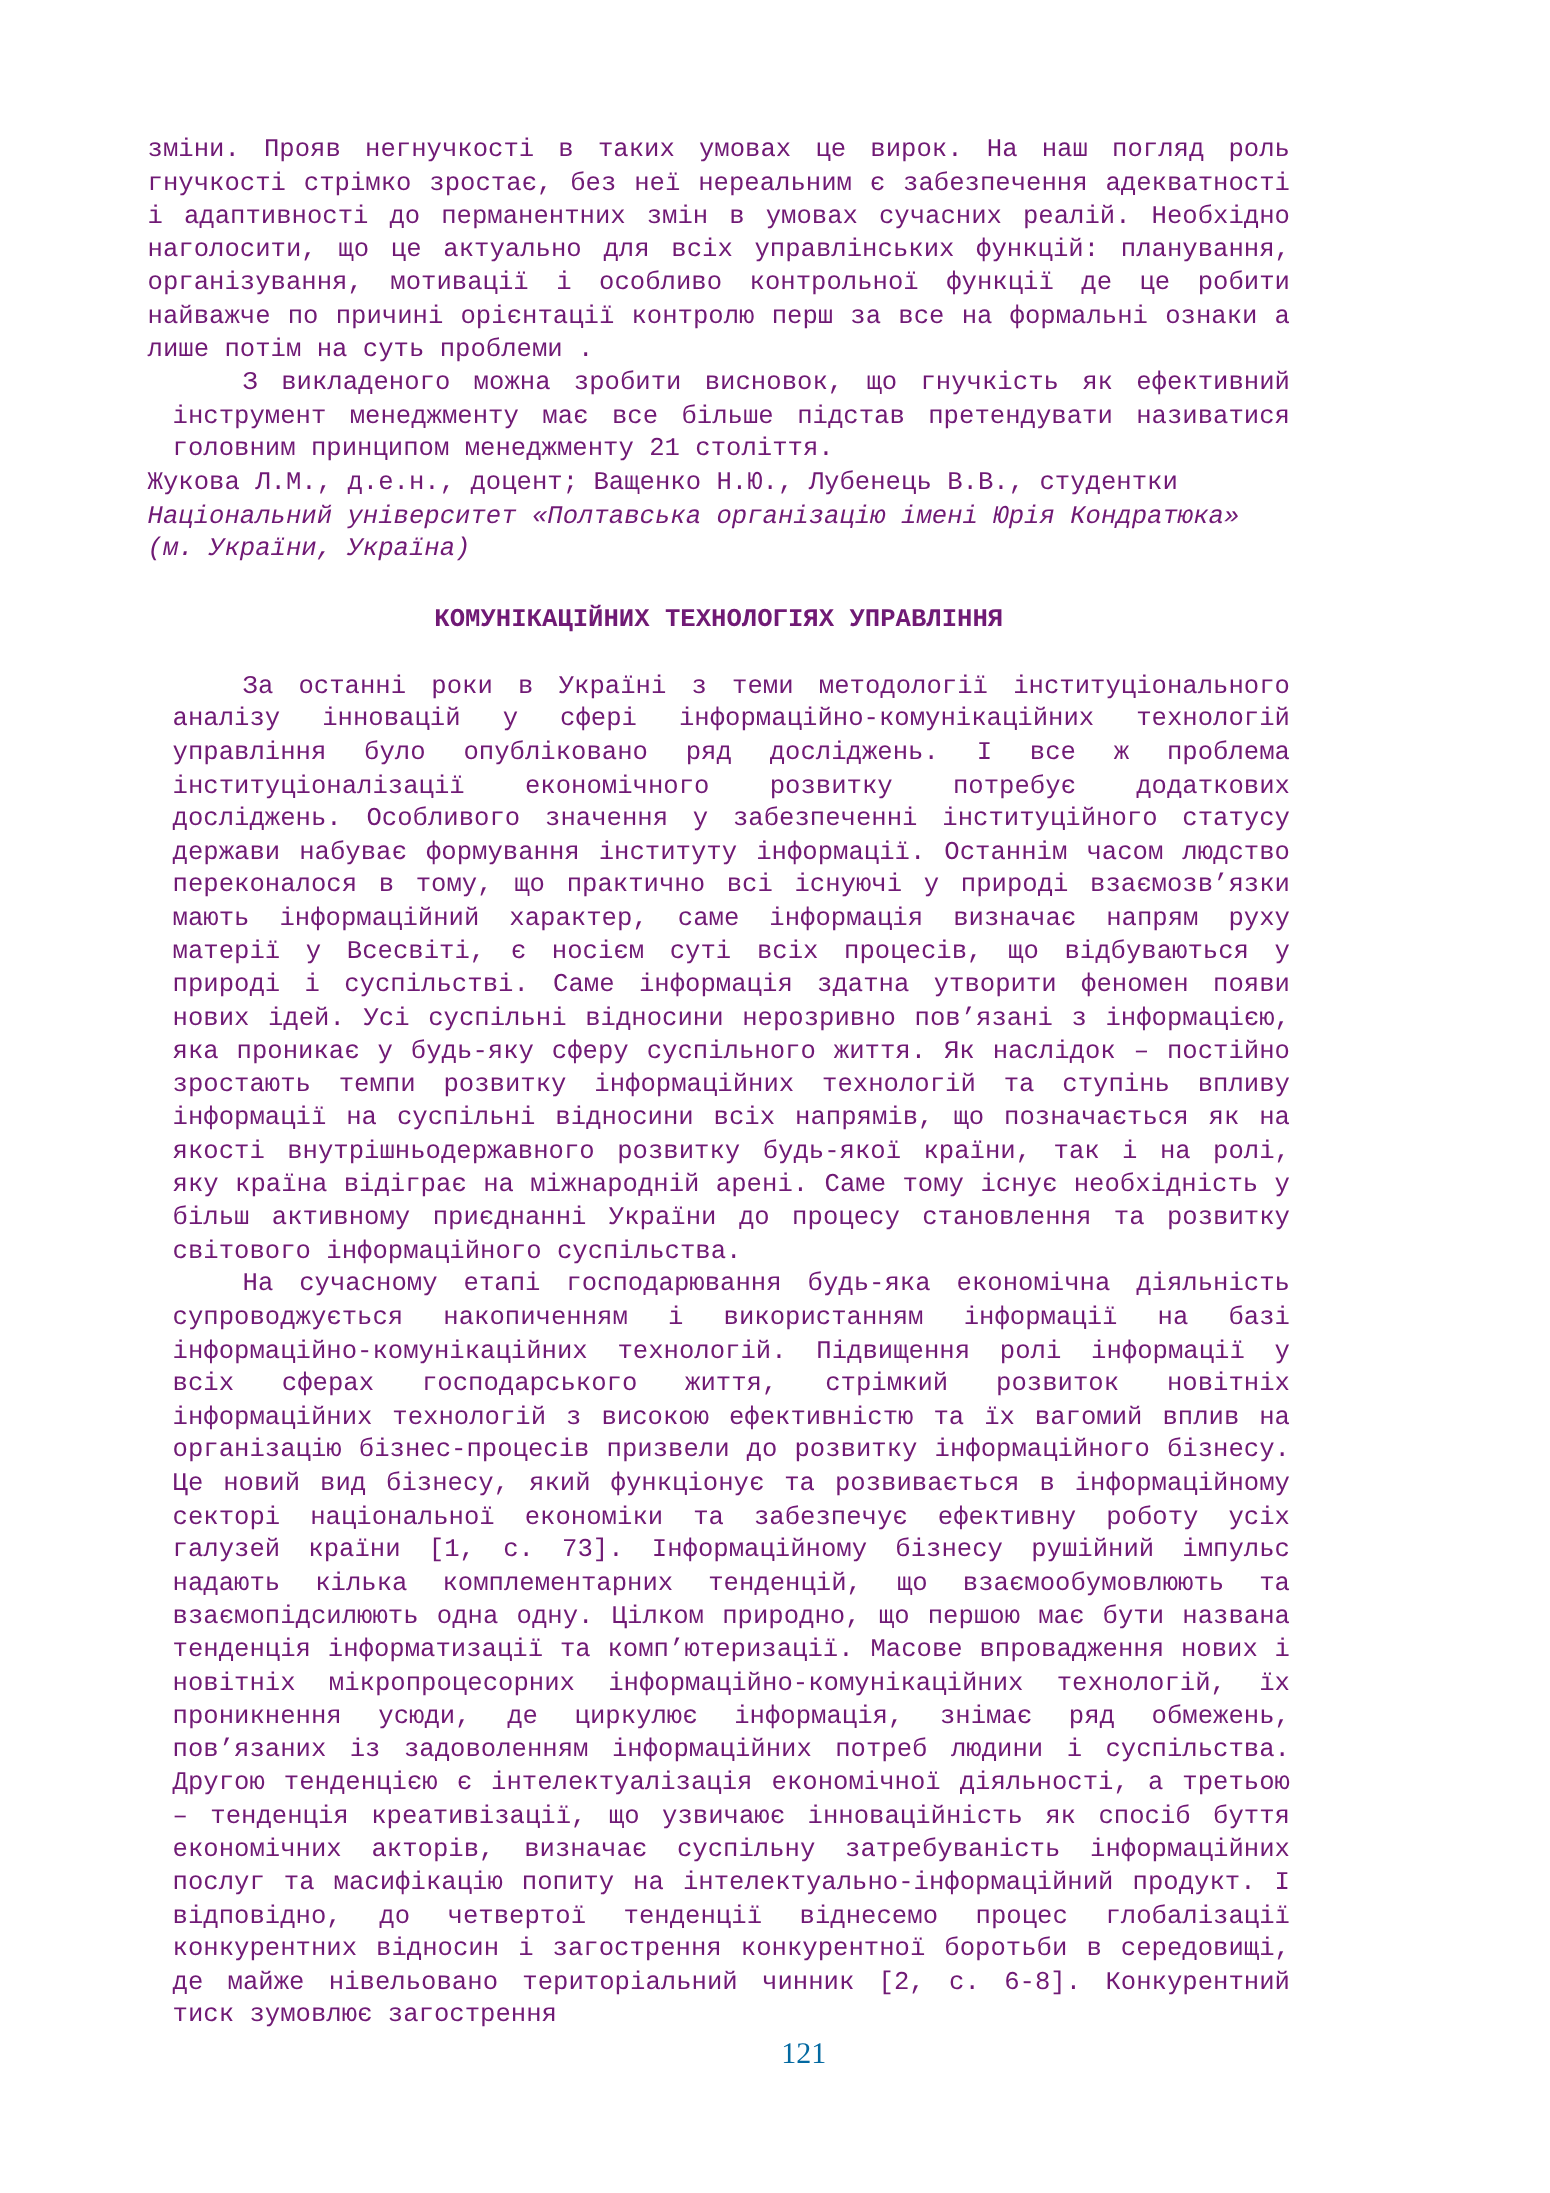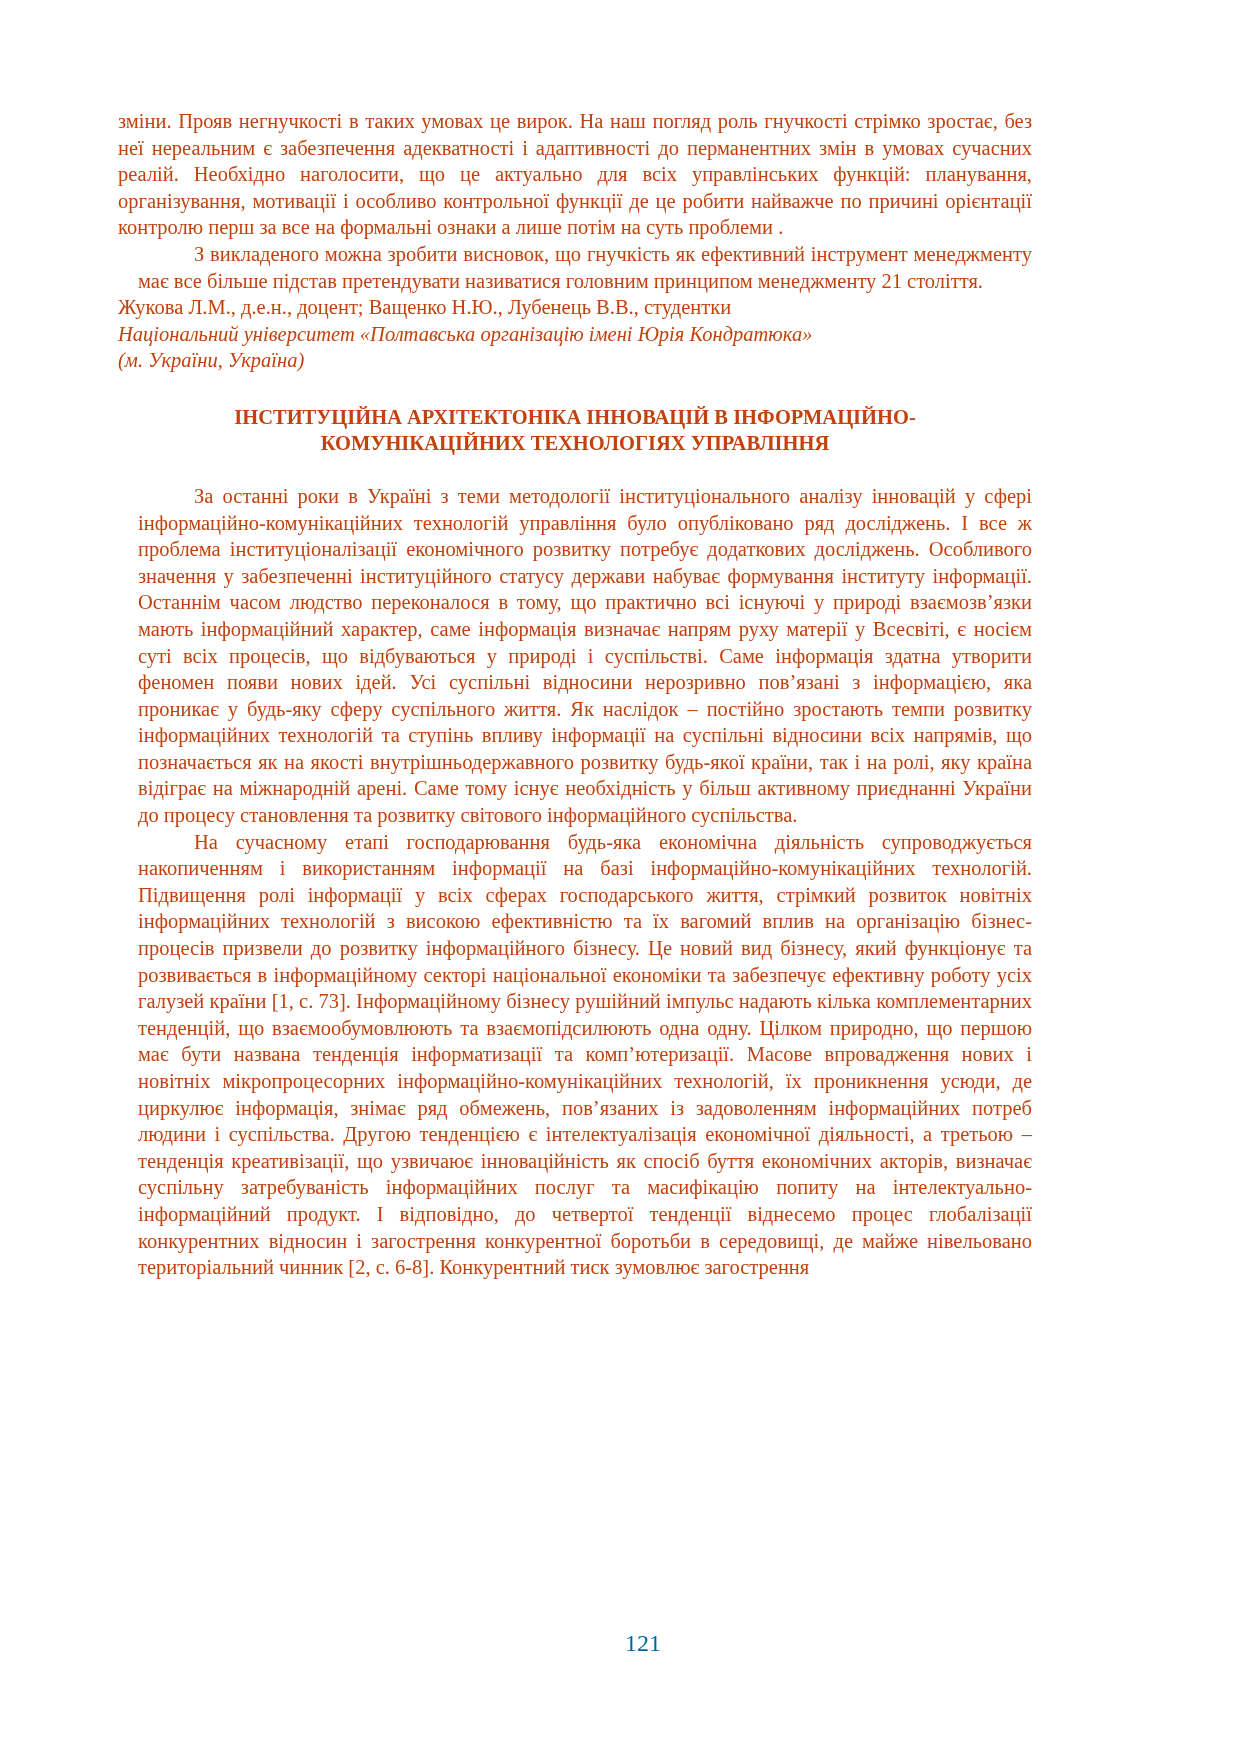--- a/index.html
+++ b/index.html
@@ -1,20 +1,20 @@
 <!DOCTYPE html>
 <html><head>
 <meta charset="utf-8">
 <style>
   html, body { margin: 0; padding: 0; background: #ffffff; }
   body { width: 1240px; height: 1754px; position: relative; overflow: hidden; }
   .page {
     position: absolute; left: 118px; top: 108px; width: 914px;
-    font-family: Liberation Serif, serif; font-size: 20.5px; line-height: 26.6px;
-    color: #c2410c;
+    font-family: Liberation Mono, monospace; font-size: 20.5px; line-height: 26.6px;
+    color: #701a75;
   }
   p { margin: 0; text-align: justify; text-align-last: left; }
   .indent { text-indent: 56px; margin-left: 20px; }
   .udc { margin-top: 80px; text-align: left; }
   .authors { text-align: left; }
   .affil { text-align: center; font-style: italic; }
   .title {
     text-align: center; font-weight: bold; margin-top: 30px; margin-bottom: 27px;
     font-size: 20.5px; line-height: 26px; text-transform: uppercase;
   }
@@ -28,21 +28,20 @@
 
 <div class="page">
   <p>зміни. Прояв негнучкості в таких умовах це вирок. На наш погляд роль гнучкості стрімко зростає, без неї нереальним є забезпечення адекватності і адаптивності до перманентних змін в умовах сучасних реалій. Необхідно наголосити, що це актуально для всіх управлінських функцій: планування, організування, мотивації і особливо контрольної функції де це робити найважче по причині орієнтації контролю перш за все на формальні ознаки а лише потім на суть проблеми .</p>
   <p class="indent">З викладеного можна зробити висновок, що гнучкість як ефективний інструмент менеджменту має все більше підстав претендувати  називатися головним принципом менеджменту 21 століття.</p>
 
   <p class="authors">Жукова Л.М., д.е.н., доцент; Ващенко Н.Ю., Лубенець В.В., студентки</p>
   <p class="affil">Національний університет «Полтавська організацію імені Юрія Кондратюка»</p>
   <p class="affil">(м. України, Україна)</p>
 
   <div class="title">
-    <div>ІНСТИТУЦІЙНА АРХІТЕКТОНІКА ІННОВАЦІЙ В ІНФОРМАЦІЙНО-</div>
     <div>КОМУНІКАЦІЙНИХ ТЕХНОЛОГІЯХ УПРАВЛІННЯ</div>
   </div>
 
   <p class="indent">За останні роки в Україні з теми методології інституціонального аналізу інновацій у сфері інформаційно-комунікаційних технологій управління було опубліковано ряд досліджень. І все ж проблема інституціоналізації економічного розвитку потребує додаткових досліджень. Особливого значення у забезпеченні інституційного статусу держави набуває формування інституту інформації. Останнім часом людство переконалося в тому, що практично всі існуючі у природі взаємозв’язки мають інформаційний характер, саме інформація визначає напрям руху матерії у Всесвіті, є носієм суті всіх процесів, що відбуваються у природі і суспільстві. Саме інформація здатна утворити феномен появи нових ідей. Усі суспільні відносини нерозривно пов’язані з інформацією, яка проникає у будь-яку сферу суспільного життя. Як наслідок – постійно зростають темпи розвитку інформаційних технологій та ступінь впливу інформації на суспільні відносини всіх напрямів, що позначається як на якості внутрішньодержавного розвитку будь-якої країни, так і на ролі, яку країна відіграє на міжнародній арені. Саме тому існує необхідність у більш активному приєднанні України до процесу становлення та розвитку світового інформаційного суспільства.</p>
   <p class="indent">На сучасному етапі господарювання будь-яка економічна діяльність супроводжується накопиченням і використанням інформації на базі інформаційно-комунікаційних технологій. Підвищення ролі інформації у всіх сферах господарського життя, стрімкий розвиток новітніх інформаційних технологій з високою ефективністю та їх вагомий вплив на організацію бізнес-процесів призвели до розвитку інформаційного бізнесу. Це новий вид бізнесу, який функціонує та розвивається в інформаційному секторі національної економіки та забезпечує ефективну роботу усіх галузей країни [1, с. 73]. Інформаційному бізнесу рушійний імпульс надають кілька комплементарних тенденцій, що взаємообумовлюють та взаємопідсилюють одна одну. Цілком природно, що першою має бути названа тенденція інформатизації та комп’ютеризації. Масове впровадження нових і новітніх мікропроцесорних інформаційно-комунікаційних технологій, їх проникнення усюди, де циркулює інформація, знімає ряд обмежень, пов’язаних із задоволенням інформаційних потреб людини і суспільства. Другою тенденцією є інтелектуалізація економічної діяльності, а третьою – тенденція креативізації, що узвичаює інноваційність як спосіб буття економічних акторів, визначає суспільну затребуваність інформаційних послуг та масифікацію попиту на інтелектуально-інформаційний продукт. І відповідно, до четвертої тенденції віднесемо процес глобалізації конкурентних відносин і загострення конкурентної боротьби в середовищі, де майже нівельовано територіальний чинник [2, с. 6-8]. Конкурентний тиск зумовлює загострення</p>
 </div>
 
 <div class="page-num">121</div>
 
 </body></html>

